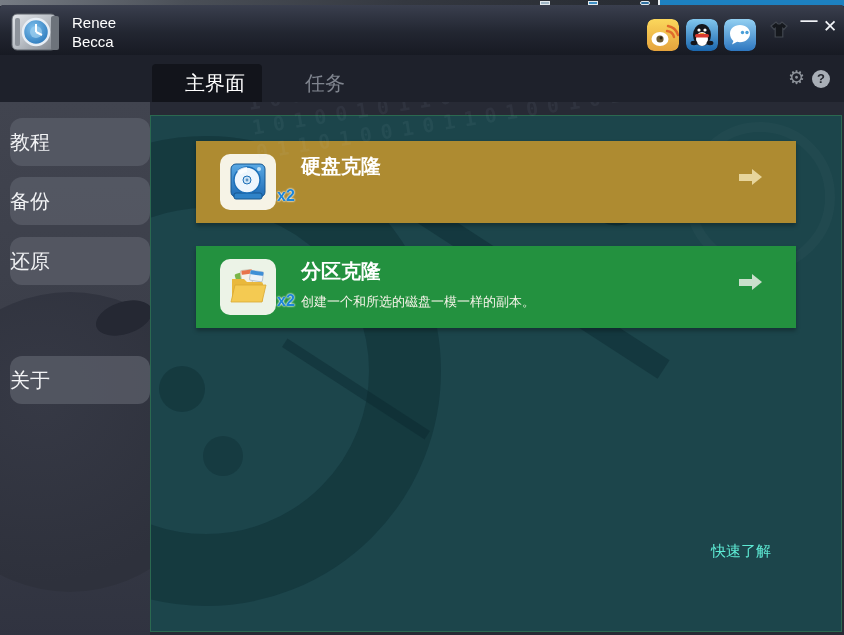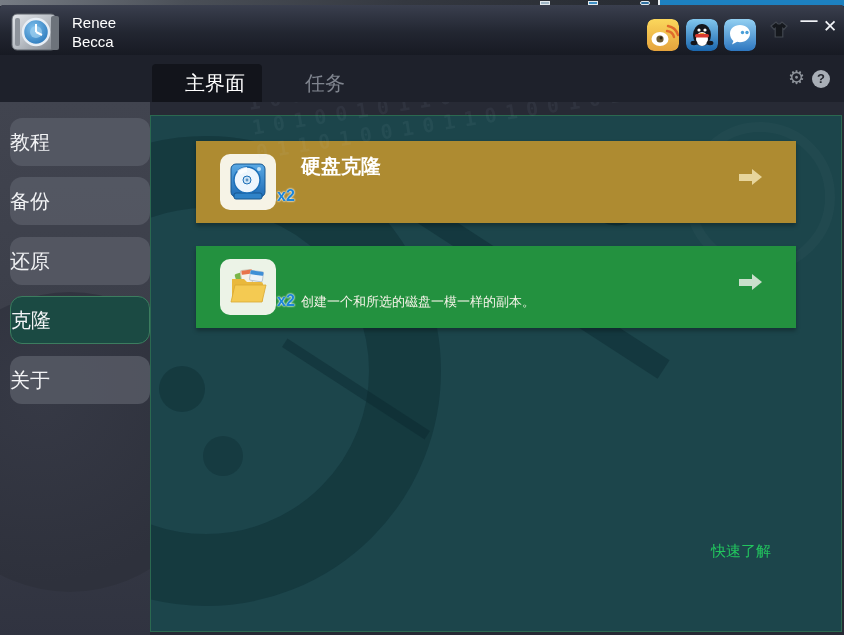--- a/index.html
+++ b/index.html
@@ -77,21 +77,21 @@
     text-shadow:0 0 2px #ffffff,0 0 2px #ffffff;padding-left:19px;}
   .card-title{position:absolute;left:105px;top:12px;font-size:20px;color:#ffffff;font-weight:bold;}
   .card-desc{position:absolute;left:105px;top:47px;font-size:13px;color:#f6f3e9;}
   .arrow{position:absolute;right:44px;top:33px;width:13px;height:7px;}
   .arrow:after{content:"";position:absolute;left:13px;top:-5px;width:0;height:0;border-left:10px solid;border-top:8px solid transparent;border-bottom:8px solid transparent;border-left-color:inherit;}
   .arrow-gold{background:#e7d59c;border-left-color:#e7d59c;color:#e7d59c;}
   .arrow-gold:after{border-left-color:#e7d59c;}
   .arrow-green{background:#c9dfcb;color:#c9dfcb;}
   .arrow-green:after{border-left-color:#c9dfcb;}
 
-  .quick-link{position:absolute;right:70px;top:426px;font-size:15px;color:#22c55e;cursor:pointer;}
+  .quick-link{position:absolute;right:70px;top:426px;font-size:15px;color:#5eead4;cursor:pointer;}
 </style>
 </head>
 <body>
 
 <div class="screen">
 
   <div class="behind-strip">
     <div class="behind-blue"></div>
     <span class="bw-ic bw1"></span>
     <span class="bw-ic bw2"></span>
@@ -195,21 +195,20 @@
     </div>
 
     <div class="bodyarea">
 
       <div class="sidebar">
         <div class="platter"></div>
         <div class="platter-hole"></div>
         <div class="side-btn sb-0">教程</div>
         <div class="side-btn sb-1">备份</div>
         <div class="side-btn sb-2">还原</div>
-        <div class="side-btn sb-3 active">克隆</div>
         <div class="side-btn sb-4">关于</div>
       </div>
 
       <div class="panel">
         <div class="d-ring"></div>
         <div class="d-arm"></div>
         <div class="d-arm2"></div>
         <div class="d-hub"></div>
         <div class="d-swirl"></div>
         <div class="d-screw1"></div>
@@ -244,20 +243,21 @@
               <rect x="8" y="6" width="9" height="12" rx="1.5" fill="#7ab648" transform="rotate(-18 12 12)"></rect>
               <rect x="13" y="3" width="11" height="13" rx="1.5" fill="#f5f2ea" stroke="#cfc9ba" transform="rotate(-8 18 9)"></rect>
               <rect x="14" y="3.4" width="11" height="4" rx="1" fill="#e8734a" transform="rotate(-8 18 9)"></rect>
               <rect x="22" y="4" width="13" height="10" rx="1.5" fill="#eef3f7" stroke="#b9c6d2" transform="rotate(8 28 9)"></rect>
               <rect x="22" y="4" width="13" height="4" rx="1" fill="#3f8fd6" transform="rotate(8 28 9)"></rect>
               <path d="M4 12 h12 l3 3 h14 a2 2 0 0 1 2 2 v16 a2 2 0 0 1 -2 2 H6 a2 2 0 0 1 -2 -2 z" fill="#e9b83c"></path>
               <path d="M7 18 h31 l-4 17 H3 z" fill="#f4ca52" stroke="#d9a832" stroke-width="0.8"></path>
             </svg>
           </div>
           <span class="badge">x2</span>
+          <div class="card-title">分区克隆</div>
           <div class="card-desc">创建一个和所选的磁盘一模一样的副本。</div>
           <div class="arrow arrow-green"></div>
         </div>
 
         <div class="quick-link">快速了解</div>
       </div>
 
     </div>
   </div>
 </div>

